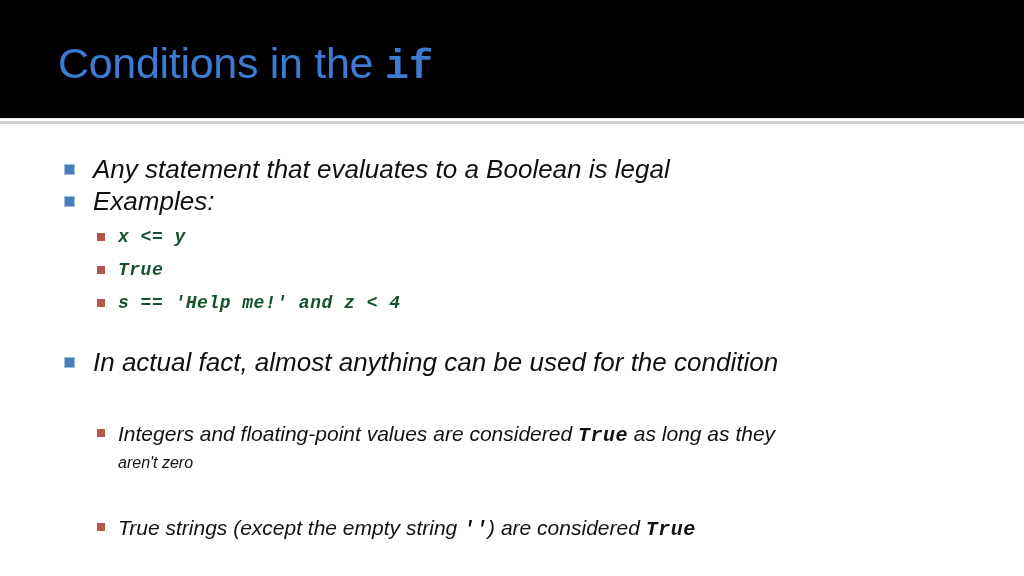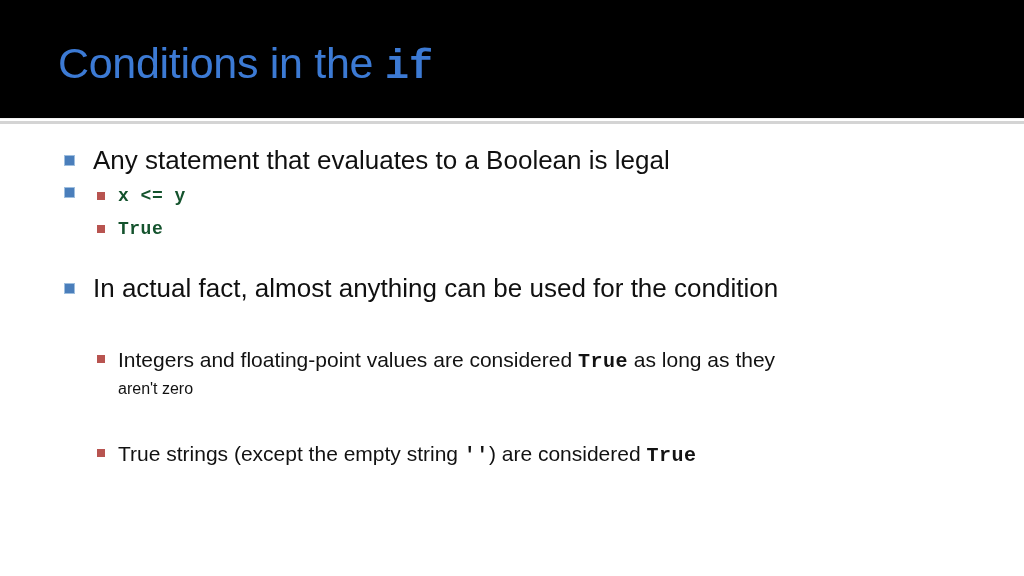--- a/index.html
+++ b/index.html
@@ -57,22 +57,23 @@
     font-family: "Liberation Mono", "DejaVu Sans Mono", monospace;
     font-weight: 700;
     font-size: 40px;
     letter-spacing: 0px;
   }
 
   
   .body {
     position: absolute;
     left: 0;
-    top: 144px;
-    width: 1024px;
+    top: 153px;
+    width: 1024px;
+    font-style: italic;
   }
 
   ul.lvl1 {
     list-style: none;
     margin: 0;
     padding: 0;
   }
   ul.lvl2 {
     list-style: none;
     margin: 0;
@@ -170,34 +171,39 @@
   <div class="body">
     <ul class="lvl1">
 
       <li class="b1">
         <span class="sq1"></span>
         <span>Any statement that evaluates to a Boolean is legal</span>
       </li>
 
       <li class="b1">
         <span class="sq1"></span>
+        <span>Examples:</span>
       </li>
     </ul>
 
     <div class="gap-examples"></div>
 
     <ul class="lvl2">
       <li class="code">
         <span class="sq2"></span>
         <span>x &lt;= y</span>
       </li>
       <li class="code">
         <span class="sq2"></span>
         <span>True</span>
       </li>
+      <li class="code">
+        <span class="sq2"></span>
+        <span>s == 'Help me!' and z &lt; 4</span>
+      </li>
     </ul>
 
     <div class="gap-section"></div>
 
     <ul class="lvl1">
       <li class="b1">
         <span class="sq1"></span>
         <span>In actual fact, almost anything can be used for the condition</span>
       </li>
     </ul>

